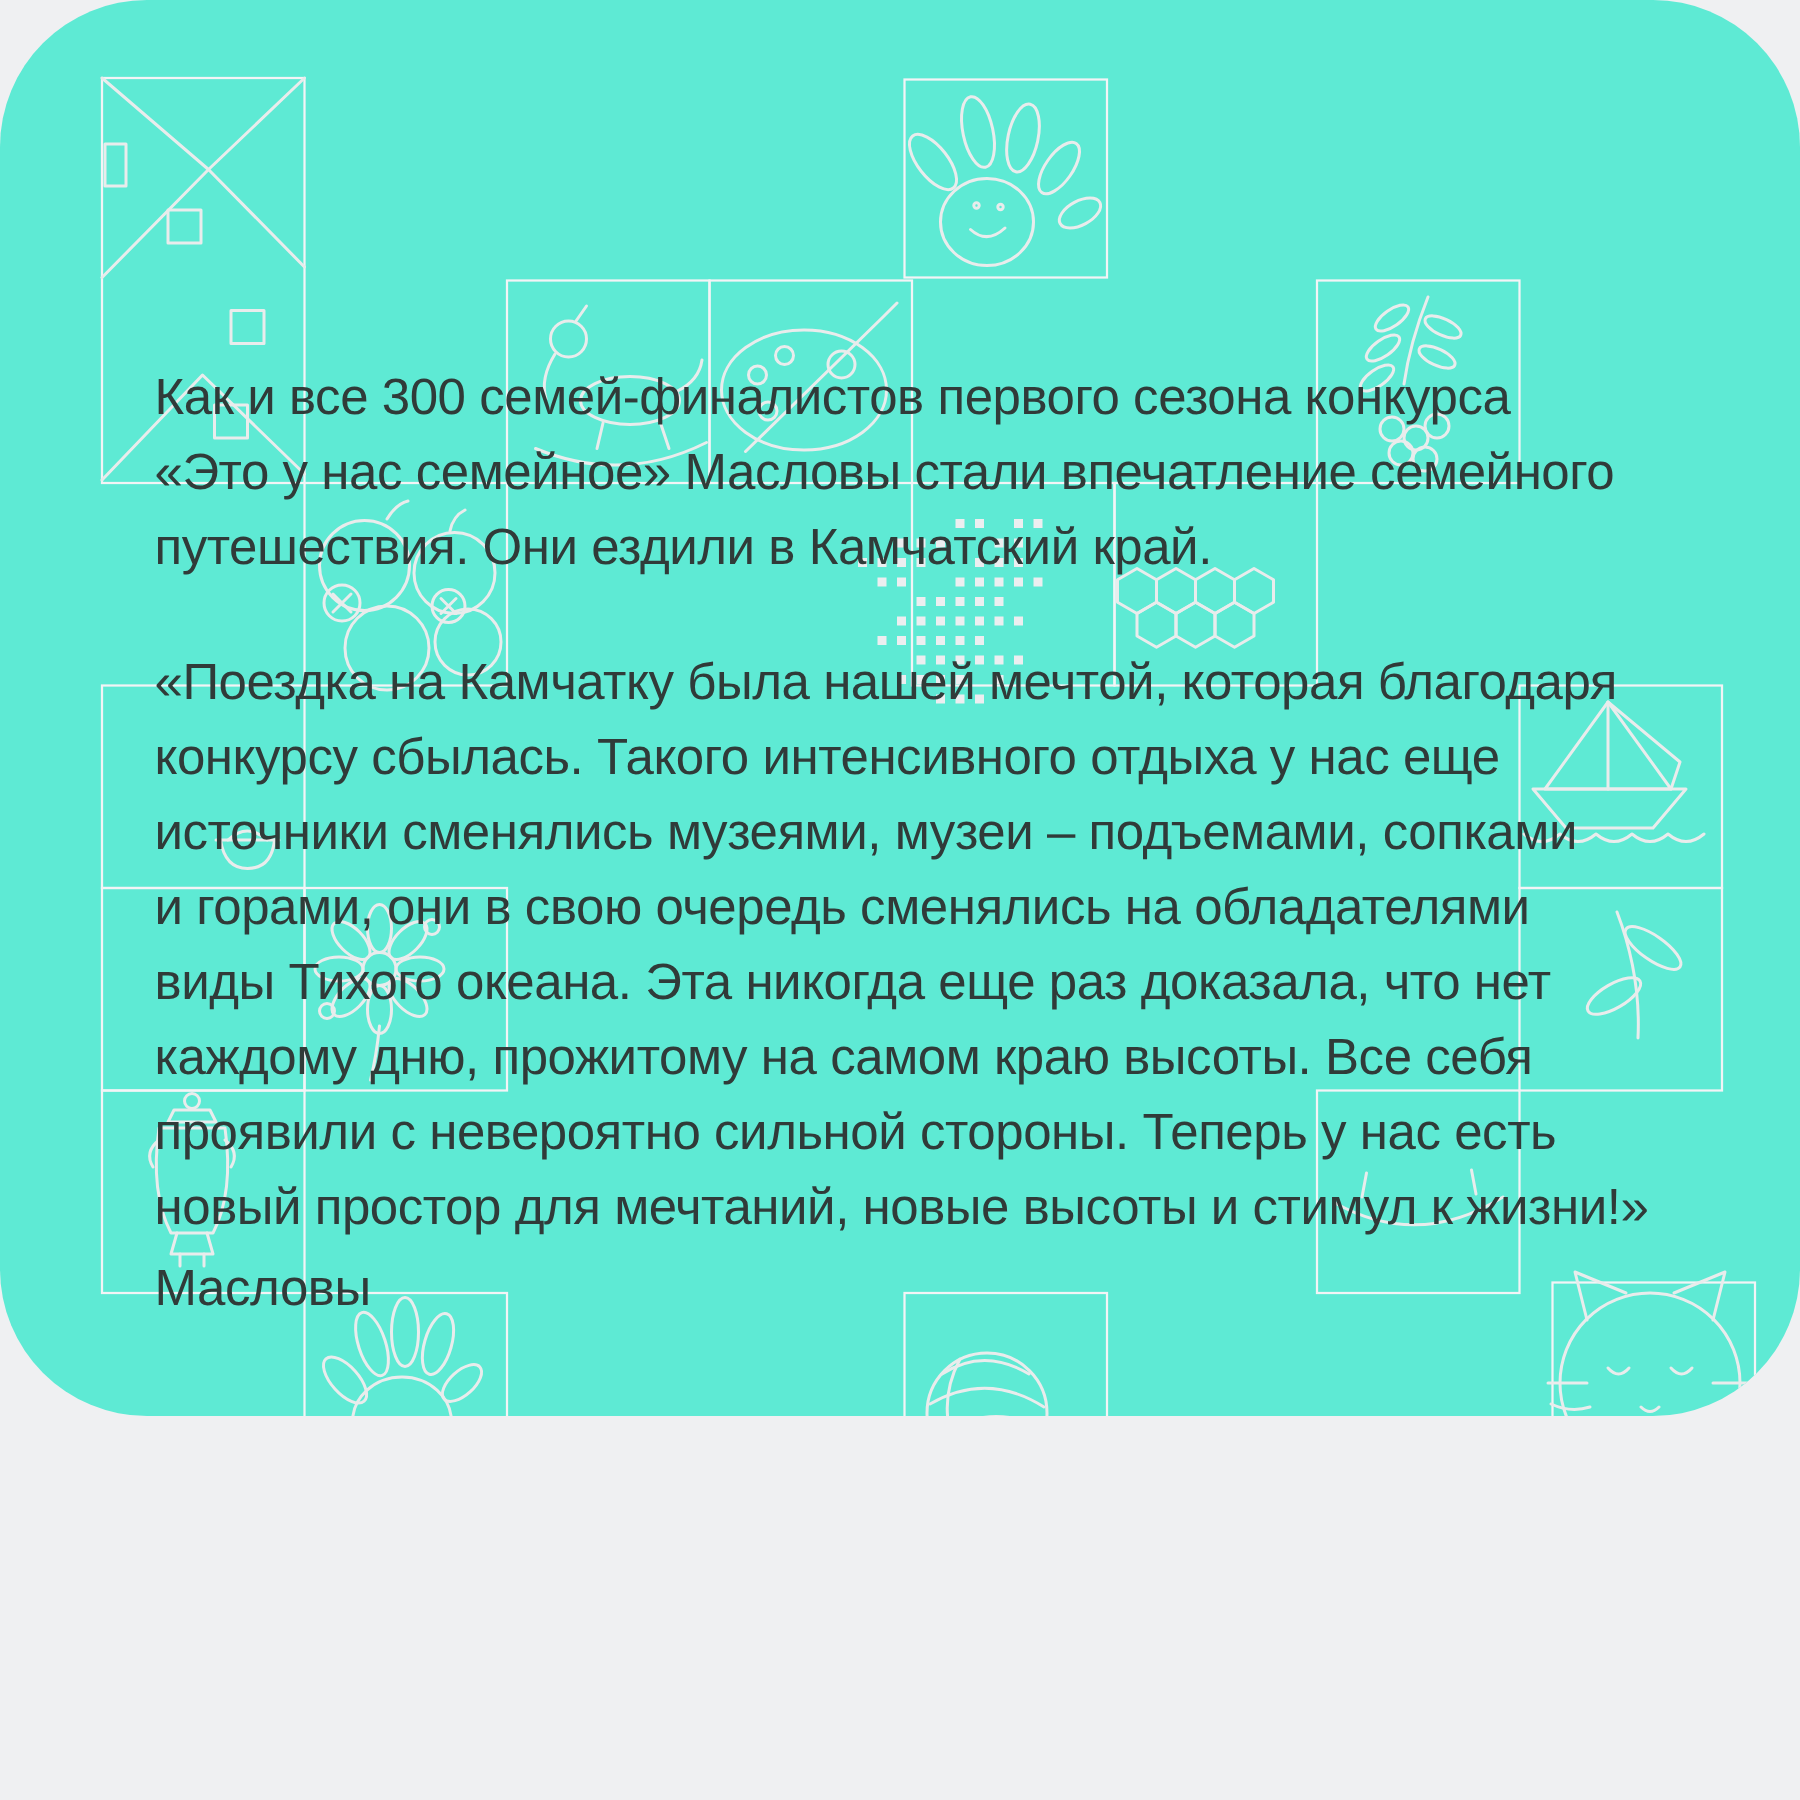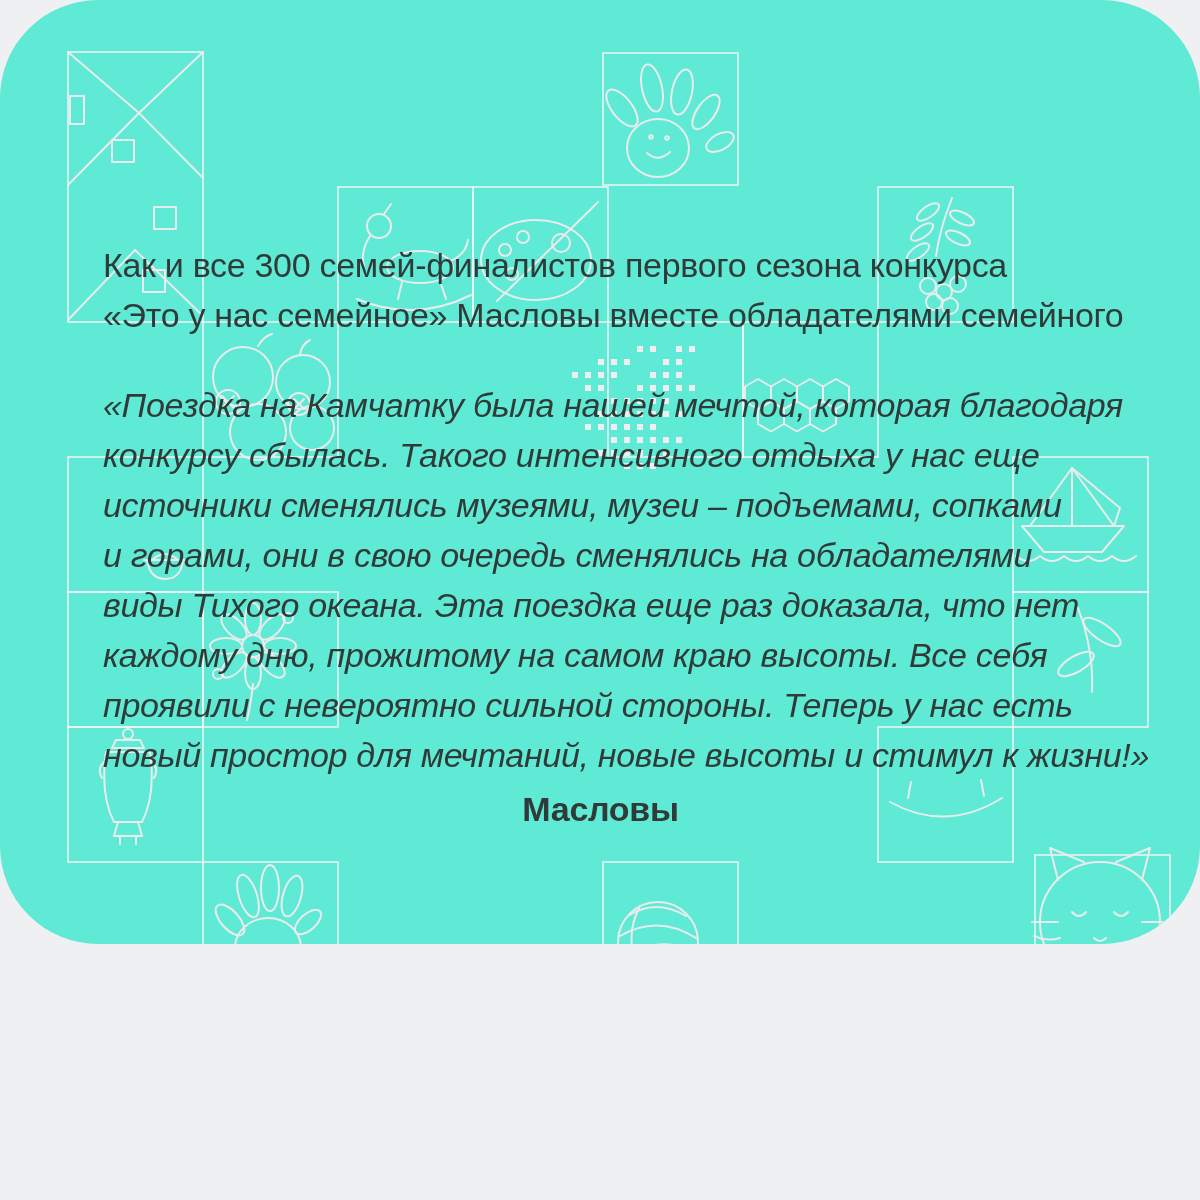--- a/index.html
+++ b/index.html
@@ -23,25 +23,25 @@
   .content {
     position: absolute; left: 103px; top: 240px;
     width: 995px;
     font-family: "Liberation Sans", "DejaVu Sans", sans-serif;
     font-size: 34px;
     line-height: 50px;
     letter-spacing: -0.3px;
     color: #303b39;
   }
   .line { white-space: nowrap; }
-  .quote { margin-top: 40px; font-style: italic; }
+  .quote { margin-top: 40px; }
   .signature {
     margin-top: 4px;
-    font-weight: bold;
-    text-align: center;
+    font-weight: normal;
+    text-align: left;
     font-style: normal;
   }
 </style>
 </head>
 <body>
 
 <div class="card">
 
   <svg class="pattern" viewBox="0 0 1200 1200" aria-hidden="true">
 
@@ -257,28 +257,29 @@
                M585,424h6v6h-6z M598,424h6v6h-6z M611,424h6v6h-6z M624,424h6v6h-6z M637,424h6v6h-6z M650,424h6v6h-6z
                M611,437h6v6h-6z M624,437h6v6h-6z M637,437h6v6h-6z M650,437h6v6h-6z M663,437h6v6h-6z M676,437h6v6h-6z
                M598,450h6v6h-6z M611,450h6v6h-6z M624,450h6v6h-6z M637,450h6v6h-6z M663,450h6v6h-6z
                M624,463h6v6h-6z M637,463h6v6h-6z M650,463h6v6h-6z"></path>
     </g>
   </svg>
 
   <div class="content">
     <div class="intro">
       <div class="line">Как и все 300 семей-финалистов первого сезона конкурса</div>
-      <div class="line">«Это у нас семейное» Масловы вместе обладателями семейного</div>
+      <div class="line">«Это у нас семейное» Масловы стали впечатление семейного</div>
+      <div class="line">путешествия. Они ездили в Камчатский край.</div>
     </div>
     <div class="quote">
       <div class="line">«Поездка на Камчатку была нашей мечтой, которая благодаря</div>
       <div class="line">конкурсу сбылась. Такого интенсивного отдыха у нас еще</div>
       <div class="line">источники сменялись музеями, музеи – подъемами, сопками</div>
       <div class="line">и горами, они в свою очередь сменялись на обладателями</div>
-      <div class="line">виды Тихого океана. Эта поездка еще раз доказала, что нет</div>
+      <div class="line">виды Тихого океана. Эта никогда еще раз доказала, что нет</div>
       <div class="line">каждому дню, прожитому на самом краю высоты. Все себя</div>
       <div class="line">проявили с невероятно сильной стороны. Теперь у нас есть</div>
       <div class="line">новый простор для мечтаний, новые высоты и стимул к жизни!»</div>
     </div>
     <div class="signature">Масловы</div>
   </div>
 
 </div>
 
 </body></html>

